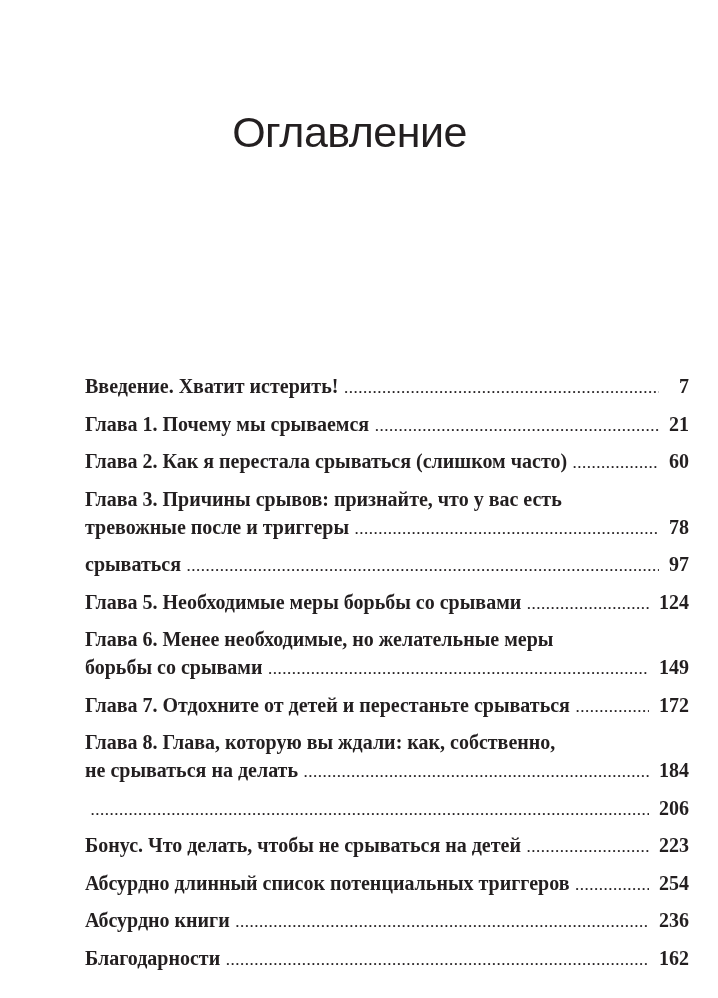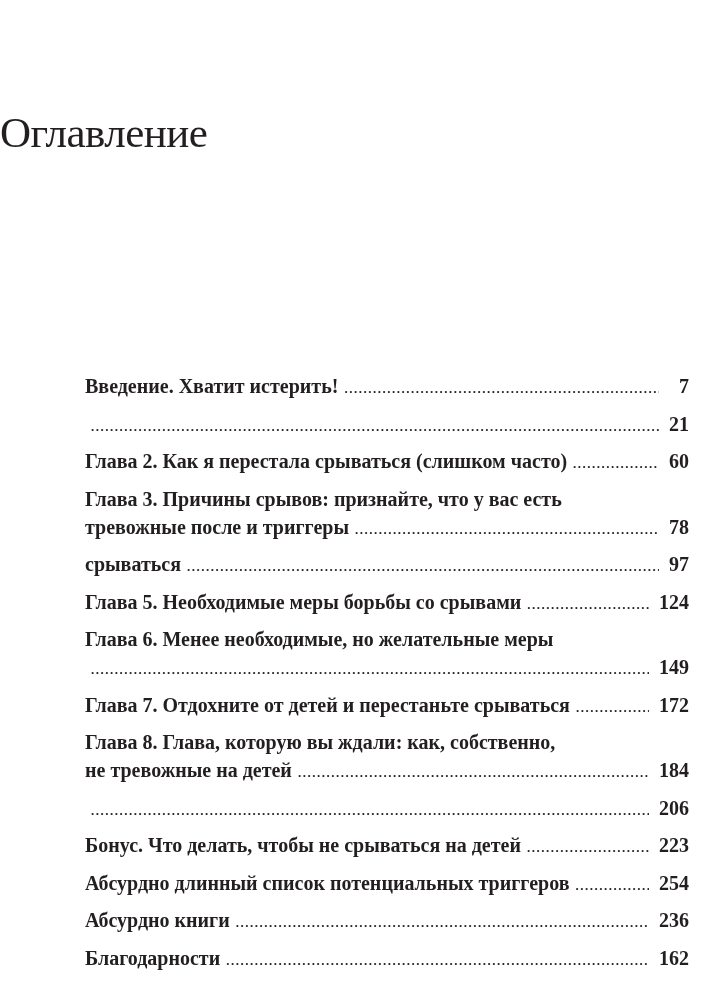--- a/index.html
+++ b/index.html
@@ -1,19 +1,19 @@
 <!DOCTYPE html>
 <html><head>
 <meta charset="utf-8">
 <style>
   html, body { margin:0; padding:0; }
   body { width:718px; height:998px; background:#ffffff; position:relative; overflow:hidden; color:#231f20; }
   .title {
-    position:absolute; top:108px; left:0; width:699px; text-align:left;
-    font-family:Liberation Serif, serif; font-weight:200; font-size:43px; color:#231f20;
+    position:absolute; top:108px; left:0; width:699px; text-align:center;
+    font-family:Liberation Sans, sans-serif; font-weight:200; font-size:43px; color:#231f20;
     letter-spacing:-0.5px;
   }
   .toc { position:absolute; left:85px; top:372px; width:604px; font-family:"Liberation Serif", serif; font-size:20px; }
   .entry { margin-bottom:9.5px; }
   .line { display:flex; align-items:baseline; height:28px; line-height:28px; white-space:nowrap;font-weight:bold; }
   .txt { flex:0 0 auto; }
   .dots { flex:1 1 auto; overflow:hidden; margin:0 6px; color:#231f20; font-size:13px; letter-spacing:1.5px; }
   .dots::before { content:"........................................................................................................................................................................................................"; }
   .num { flex:0 0 auto; text-align:right; min-width:24px; }
   .num.wide { min-width:34px; }
@@ -26,20 +26,21 @@
 <div class="toc" id="toc">
     <div class="entry">
       <div class="line">
         <span class="txt">Введение. Хватит истерить!</span>
         <span class="dots"></span>
         <span class="num">7</span>
       </div>
     </div>
     <div class="entry">
       <div class="line">
+        <span class="txt">Глава 1. Почему мы срываемся</span>
         <span class="dots"></span>
         <span class="num">21</span>
       </div>
     </div>
     <div class="entry">
       <div class="line">
         <span class="txt">Глава 2. Как я перестала срываться (слишком часто)</span>
         <span class="dots"></span>
         <span class="num">60</span>
       </div>
@@ -66,37 +67,38 @@
         <span class="txt">Глава 5. Необходимые меры борьбы со срывами</span>
         <span class="dots"></span>
         <span class="num wide">124</span>
       </div>
     </div>
     <div class="entry">
       <div class="line">
         <span class="txt">Глава 6. Менее необходимые, но желательные меры</span>
       </div>
       <div class="line">
+        <span class="txt">борьбы со срывами</span>
         <span class="dots"></span>
         <span class="num wide">149</span>
       </div>
     </div>
     <div class="entry">
       <div class="line">
         <span class="txt">Глава 7. Отдохните от детей и перестаньте срываться</span>
         <span class="dots"></span>
         <span class="num wide">172</span>
       </div>
     </div>
     <div class="entry">
       <div class="line">
         <span class="txt">Глава 8. Глава, которую вы ждали: как, собственно,</span>
       </div>
       <div class="line">
-        <span class="txt">не тревожные на детей</span>
+        <span class="txt">не срываться на делать</span>
         <span class="dots"></span>
         <span class="num wide">184</span>
       </div>
     </div>
     <div class="entry">
       <div class="line">
         <span class="dots"></span>
         <span class="num wide">206</span>
       </div>
     </div>

